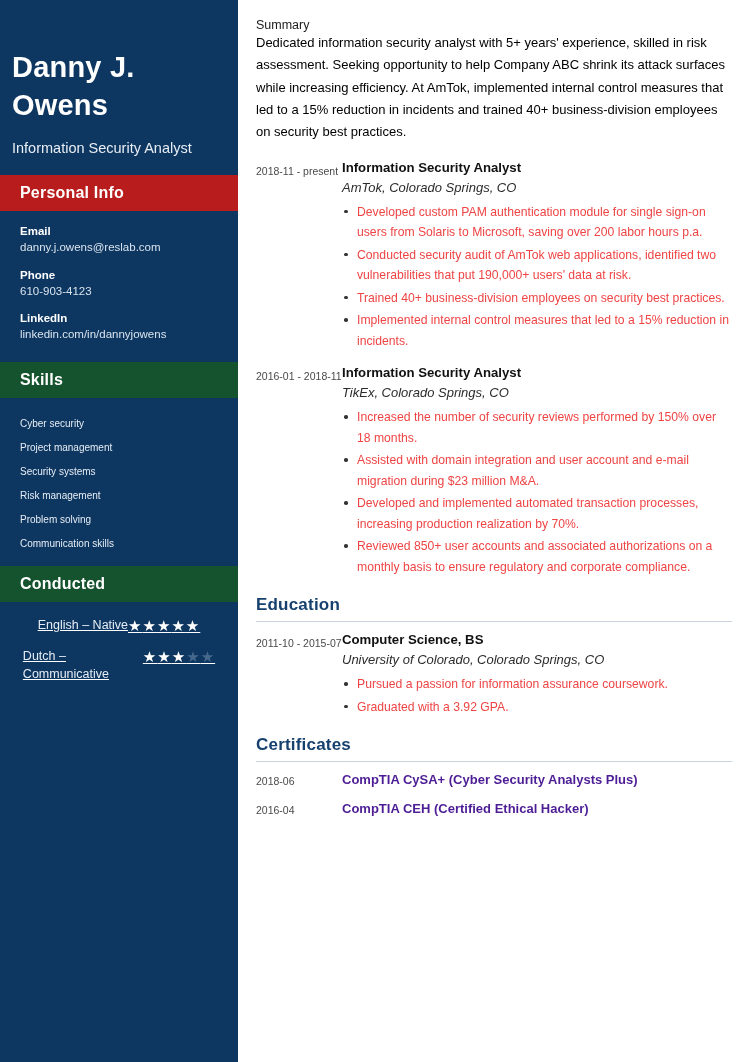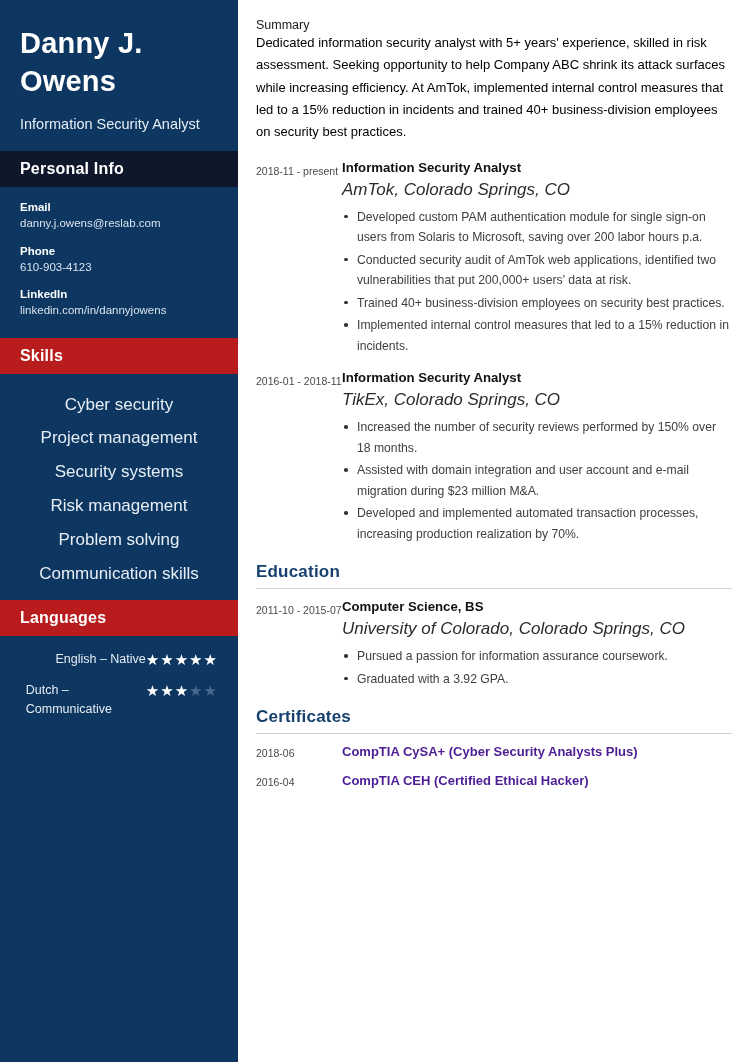--- a/index.html
+++ b/index.html
@@ -21,77 +21,77 @@
   
   .sidebar {
     width: 238px;
     background: #0d3660;
     color: #ffffff;
     flex: 0 0 238px;
     position: relative;
   }
   .sidebar-inner { padding: 0; }
 
-  .name-block { padding: 24px 20px 16px 20px; }
+  .name-block { padding: 24px 20px 16px 12px; margin-top: 24px; }
   .name {
     font-size: 29px;
     font-weight: bold;
     line-height: 1.32;
     letter-spacing: 0.2px;
     color: #ffffff;
   }
   .job-title {
     margin-top: 12px;
     font-size: 14.5px;
     line-height: 1.55;
     color: #e8eef5;
     font-weight: 400;
   }
 
   .section-head {
-    background: #0f172a;
+    background: #b91c1c;
     padding: 9px 20px 9px 20px;
     font-size: 16px;
     font-weight: bold;
     color: #ffffff;
     letter-spacing: 0.2px;
   }
-  .section-head.alt { background: #b91c1c; }
+  .section-head.alt { background: #14532d; }
 
   .side-body { padding: 14px 20px 6px 20px; }
 
   .info-item { margin-bottom: 13px; }
   .info-label {
     font-size: 11.5px;
     font-weight: bold;
     color: #ffffff;
     margin-bottom: 3px;
   }
   .info-value {
     font-size: 11.5px;
     color: #d9e3ee;
     line-height: 1.35;
     word-break: break-word;
   }
 
   .skill-list { padding: 14px 20px 10px 20px; }
   .skill-item {
-    font-size: 17px;
+    font-size: 10px;
     color: #e6edf5;
     padding: 5px 0 5px 0;
     line-height: 1.4;
-    text-align: center;
   }
 
   .lang-list { padding: 14px 20px 14px 20px; }
   .lang-row {
     display: flex;
     align-items: flex-start;
-    justify-content: flex-end;
+    justify-content: center;
     margin-bottom: 12px;
+    text-decoration: underline;
   }
   .lang-name {
     font-size: 12.5px;
     color: #e6edf5;
     line-height: 1.5;
     max-width: 120px;
   }
   .stars {
     font-size: 15px;
     letter-spacing: 1px;
@@ -143,31 +143,31 @@
     padding-top: 3px;
   }
   .entry-body { flex: 1 1 auto; }
   .entry-role {
     font-size: 13.2px;
     font-weight: bold;
     color: #111111;
     margin-bottom: 5px;
   }
   .entry-org {
-    font-size: 17px;
+    font-size: 13px;
     font-style: italic;
     color: #2b2b2b;
     margin-bottom: 7px;
   }
   .bullets { list-style: none; }
   .bullets li {
     position: relative;
     font-size: 12.2px;
     line-height: 1.68;
-    color: #404040;
+    color: #ef4444;
     padding-left: 15px;
     margin-bottom: 2px;
   }
   .bullets li:before {
     content: "";
     position: absolute;
     left: 2px;
     top: 8px;
     width: 3.5px;
     height: 3.5px;
@@ -224,21 +224,21 @@
       <div class="section-head alt">Skills</div>
       <div class="skill-list">
         <div class="skill-item">Cyber security</div>
         <div class="skill-item">Project management</div>
         <div class="skill-item">Security systems</div>
         <div class="skill-item">Risk management</div>
         <div class="skill-item">Problem solving</div>
         <div class="skill-item">Communication skills</div>
       </div>
 
-      <div class="section-head alt">Languages</div>
+      <div class="section-head alt">Conducted</div>
       <div class="lang-list">
         <div class="lang-row">
           <div class="lang-name">English – Native</div>
           <div class="stars"><span class="star-on">★</span><span class="star-on">★</span><span class="star-on">★</span><span class="star-on">★</span><span class="star-on">★</span></div>
         </div>
         <div class="lang-row">
           <div class="lang-name">Dutch – Communicative</div>
           <div class="stars"><span class="star-on">★</span><span class="star-on">★</span><span class="star-on">★</span><span class="star-off">★</span><span class="star-off">★</span></div>
         </div>
       </div>
@@ -255,36 +255,37 @@
 
     <section class="sec-block">
 
       <div class="entry">
         <div class="entry-dates">2018-11 - present</div>
         <div class="entry-body">
           <div class="entry-role">Information Security Analyst</div>
           <div class="entry-org">AmTok, Colorado Springs, CO</div>
           <ul class="bullets">
             <li>Developed custom PAM authentication module for single sign-on users from Solaris to Microsoft, saving over 200 labor hours p.a.</li>
-            <li>Conducted security audit of AmTok web applications, identified two vulnerabilities that put 200,000+ users' data at risk.</li>
+            <li>Conducted security audit of AmTok web applications, identified two vulnerabilities that put 190,000+ users' data at risk.</li>
             <li>Trained 40+ business-division employees on security best practices.</li>
             <li>Implemented internal control measures that led to a 15% reduction in incidents.</li>
           </ul>
         </div>
       </div>
 
       <div class="entry">
         <div class="entry-dates">2016-01 - 2018-11</div>
         <div class="entry-body">
           <div class="entry-role">Information Security Analyst</div>
           <div class="entry-org">TikEx, Colorado Springs, CO</div>
           <ul class="bullets">
             <li>Increased the number of security reviews performed by 150% over 18 months.</li>
             <li>Assisted with domain integration and user account and e-mail migration during $23 million M&amp;A.</li>
             <li>Developed and implemented automated transaction processes, increasing production realization by 70%.</li>
+            <li>Reviewed 850+ user accounts and associated authorizations on a monthly basis to ensure regulatory and corporate compliance.</li>
           </ul>
         </div>
       </div>
     </section>
 
     <section class="sec-block">
       <div class="sec-title">Education</div>
       <div class="entry">
         <div class="entry-dates">2011-10 - 2015-07</div>
         <div class="entry-body">

